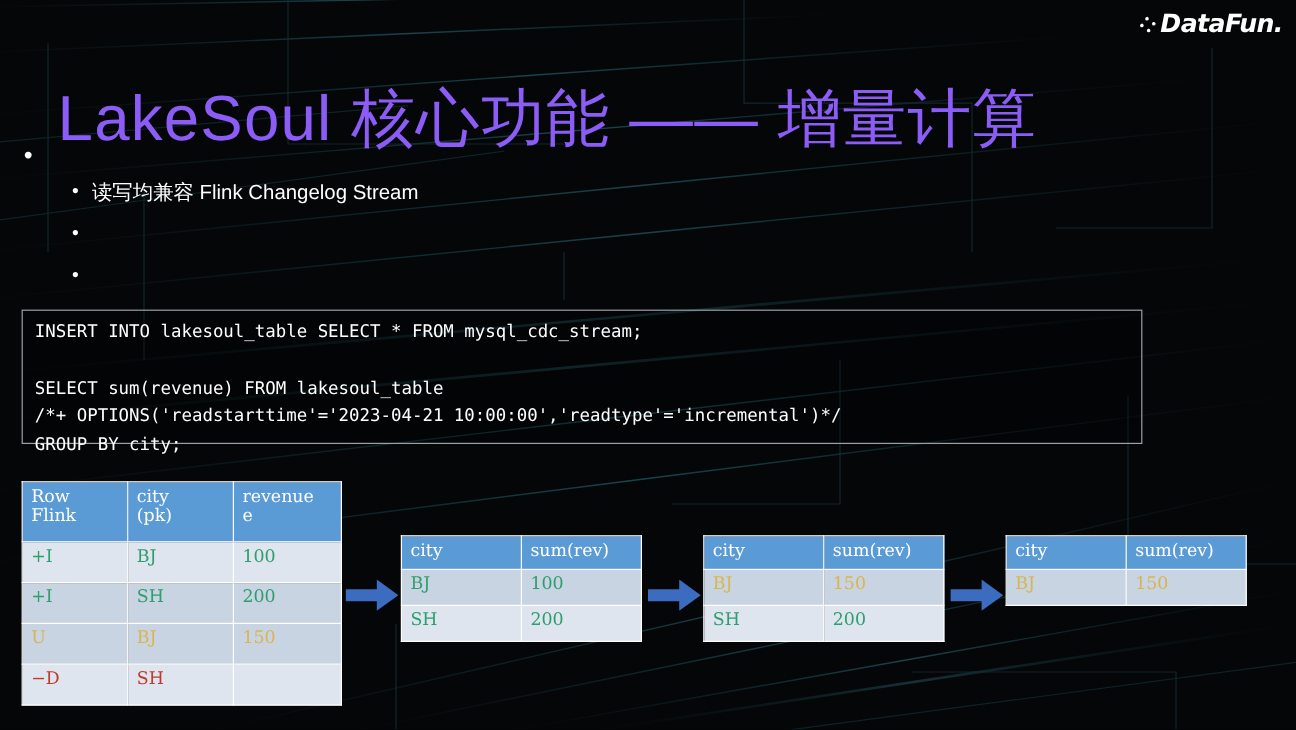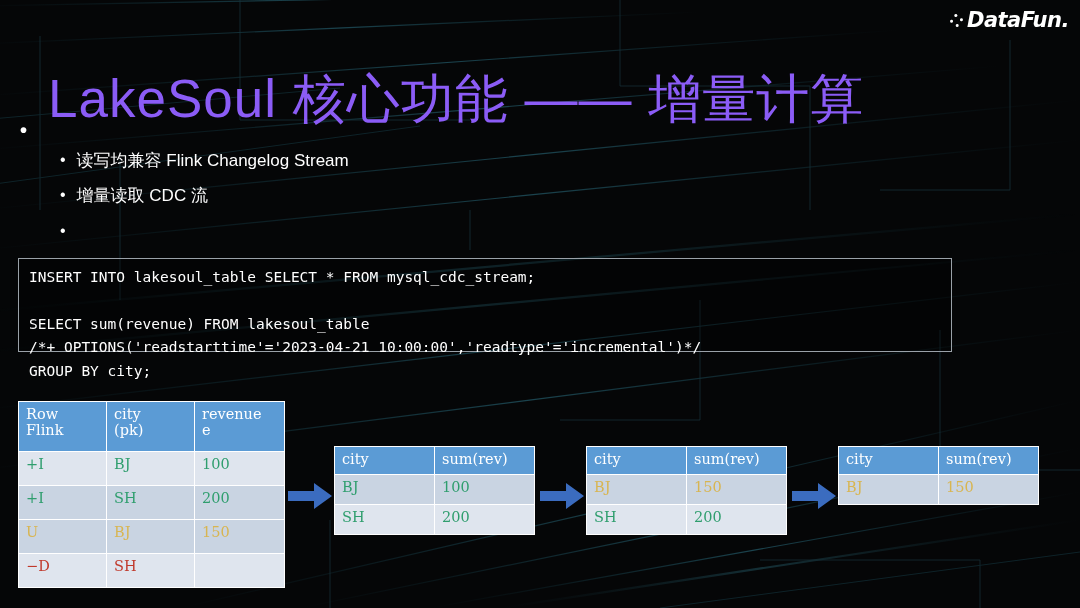--- a/index.html
+++ b/index.html
@@ -48,21 +48,21 @@
   .b2 {
     display:flex; align-items:flex-start; gap:11px;
     color:#ffffff; font-size:17px; font-weight:400;
     line-height:1.25; margin-bottom:14px;
   }
   .b2 .dot { font-size:16px; line-height:1.3; }
 
   
   .code {
     position:absolute; left:18px; top:258px;
-    width:934px; height:94px;
+    width:934px; height:112px;
     border:1px solid #9aa1a8;
     background:rgba(0,0,0,0.25);
     padding:7px 10px 0 10px;
     z-index:4;
   }
   .code pre {
     color:#ffffff;
     font-family:"DejaVu Sans Mono","Liberation Mono",monospace;
     font-size:14.5px; line-height:1.62;
     white-space:pre;
@@ -182,21 +182,20 @@
   <div class="b1">
     <span class="dot">•</span>
   </div>
   <div class="sublist">
     <div class="b2">
       <span class="dot">•</span>
       <span>读写均兼容 Flink Changelog Stream</span>
     </div>
     <div class="b2">
       <span class="dot">•</span>
-      <span>增量读取 CDC 流</span>
     </div>
     <div class="b2">
       <span class="dot">•</span>
     </div>
   </div>
 </div>
 
 <div class="code">
   <pre>INSERT INTO lakesoul_table SELECT * FROM mysql_cdc_stream;
 

